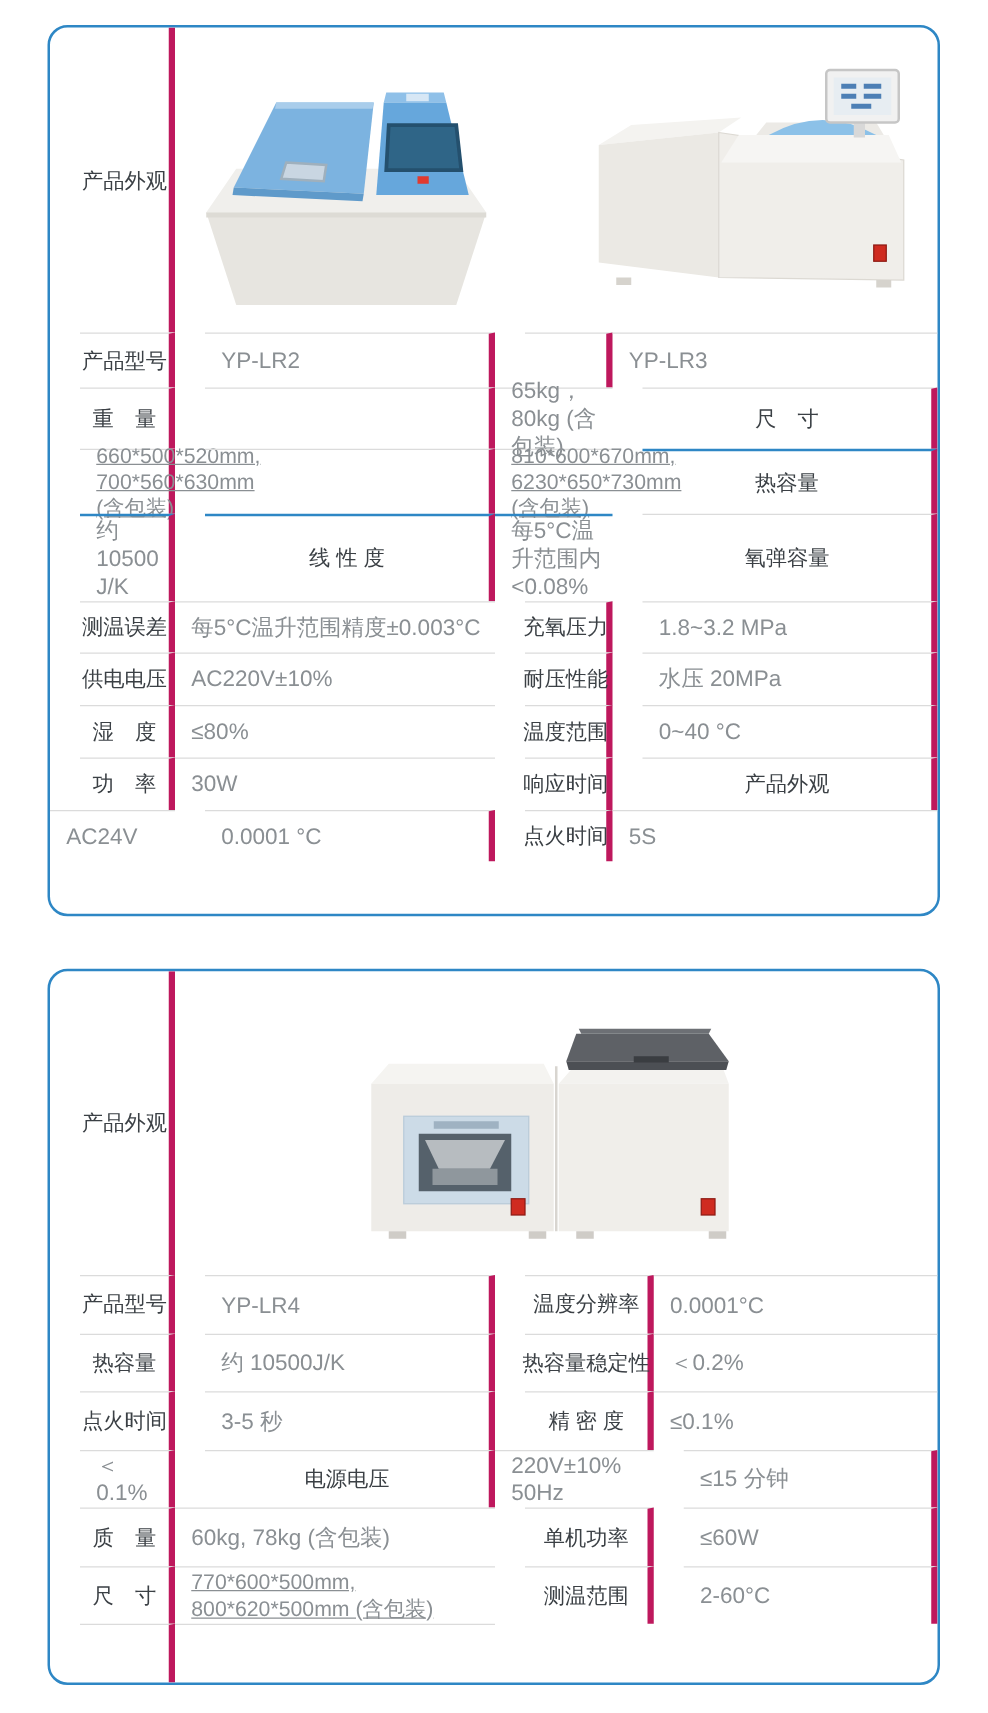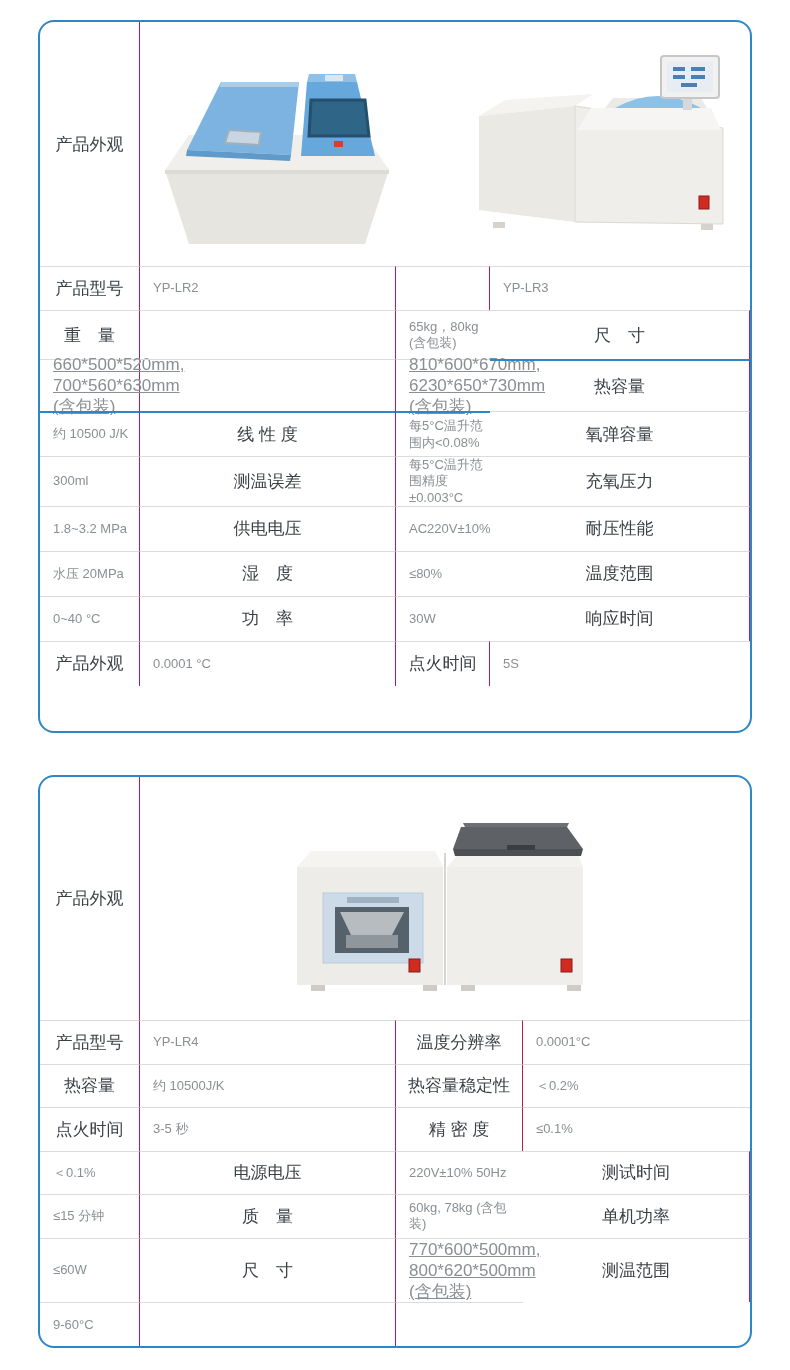--- a/index.html
+++ b/index.html
@@ -9,24 +9,24 @@
   .card{position:absolute;left:38px;width:714px;background:#fff;
         border:2px solid #2e87c5;border-radius:16px;overflow:hidden;display:grid;}
   #t1{top:20px;height:713px;
       grid-template-columns:100px 256px 94px 1fr;
       grid-template-rows:244px 44px 49px 52px repeat(7,1fr);}
   #t2{top:775px;height:573px;
       grid-template-columns:100px 256px 127px 1fr;
       grid-template-rows:243px repeat(7,1fr);}
   .c{display:flex;align-items:center;border-top:1px solid #dbdbdb;min-width:0;}
   .nt{border-top:none;}
-  .r{border-right:1px solid #be185d;}
+  .r{border-right:5px solid #be185d;margin-left:24px;}
   .bt{border-top:2px solid #2e87c5;}
   .lab{justify-content:center;color:#3b4045;font-size:17px;white-space:pre;}
-  .val{padding-left:13px;color:#8a8f93;font-size:13px;white-space:pre-line;line-height:1.25;}
+  .val{padding-left:13px;color:#8a8f93;font-size:18px;white-space:pre-line;line-height:1.25;}
   .sm{font-size:17px;text-decoration:underline;}
   .img-cell{grid-column:2/5;justify-content:center;gap:70px;}
   .photo{display:flex;align-items:center;}
 </style>
 </head>
 <body>
 
 <div class="card" id="t1">
 
   <div class="c lab nt r">产品外观</div>
@@ -85,41 +85,41 @@
   <div class="c r"></div>
   <div class="c val sm">810*600*670mm,
 6230*650*730mm (含包装)</div>
 
   <div class="c lab r bt">热容量</div>
   <div class="c val r bt">约 10500 J/K</div>
   <div class="c lab r bt">线 性 度</div>
   <div class="c val bt">每5°C温升范围内&lt;0.08%</div>
 
   <div class="c lab r">氧弹容量</div>
-  <div class="c val r">300ml</div>
   <div class="c lab r">测温误差</div>
   <div class="c val">每5°C温升范围精度±0.003°C</div>
 
   <div class="c lab r">充氧压力</div>
   <div class="c val r">1.8~3.2 MPa</div>
   <div class="c lab r">供电电压</div>
   <div class="c val">AC220V±10%</div>
 
   <div class="c lab r">耐压性能</div>
   <div class="c val r">水压 20MPa</div>
   <div class="c lab r">湿　度</div>
   <div class="c val">≤80%</div>
 
   <div class="c lab r">温度范围</div>
   <div class="c val r">0~40 °C</div>
   <div class="c lab r">功　率</div>
   <div class="c val">30W</div>
 
   <div class="c lab r">响应时间</div>
   <div class="c lab r">产品外观</div>
+  <div class="c val">AC24V</div>
 
   <div class="c val r">0.0001 °C</div>
   <div class="c lab r">点火时间</div>
   <div class="c val">5S</div>
 </div>
 
 <div class="card" id="t2">
 
   <div class="c lab nt r">产品外观</div>
   <div class="c nt img-cell">
@@ -161,28 +161,27 @@
 
   <div class="c lab r">点火时间</div>
   <div class="c val r">3-5 秒</div>
   <div class="c lab r">精 密 度</div>
   <div class="c val">≤0.1%</div>
 
   <div class="c val r">＜0.1%</div>
   <div class="c lab r">电源电压</div>
   <div class="c val">220V±10% 50Hz</div>
 
-  <div class="c lab r">测试时间</div>
   <div class="c val r">≤15 分钟</div>
   <div class="c lab r">质　量</div>
   <div class="c val">60kg, 78kg (含包装)</div>
 
   <div class="c lab r">单机功率</div>
   <div class="c val r">≤60W</div>
   <div class="c lab r">尺　寸</div>
   <div class="c val sm">770*600*500mm,
 800*620*500mm (含包装)</div>
 
   <div class="c lab r">测温范围</div>
-  <div class="c val r">9-60°C</div>
+  <div class="c val r">2-60°C</div>
   <div class="c lab r"></div>
   <div class="c val"></div>
 </div>
 
 </body></html>

